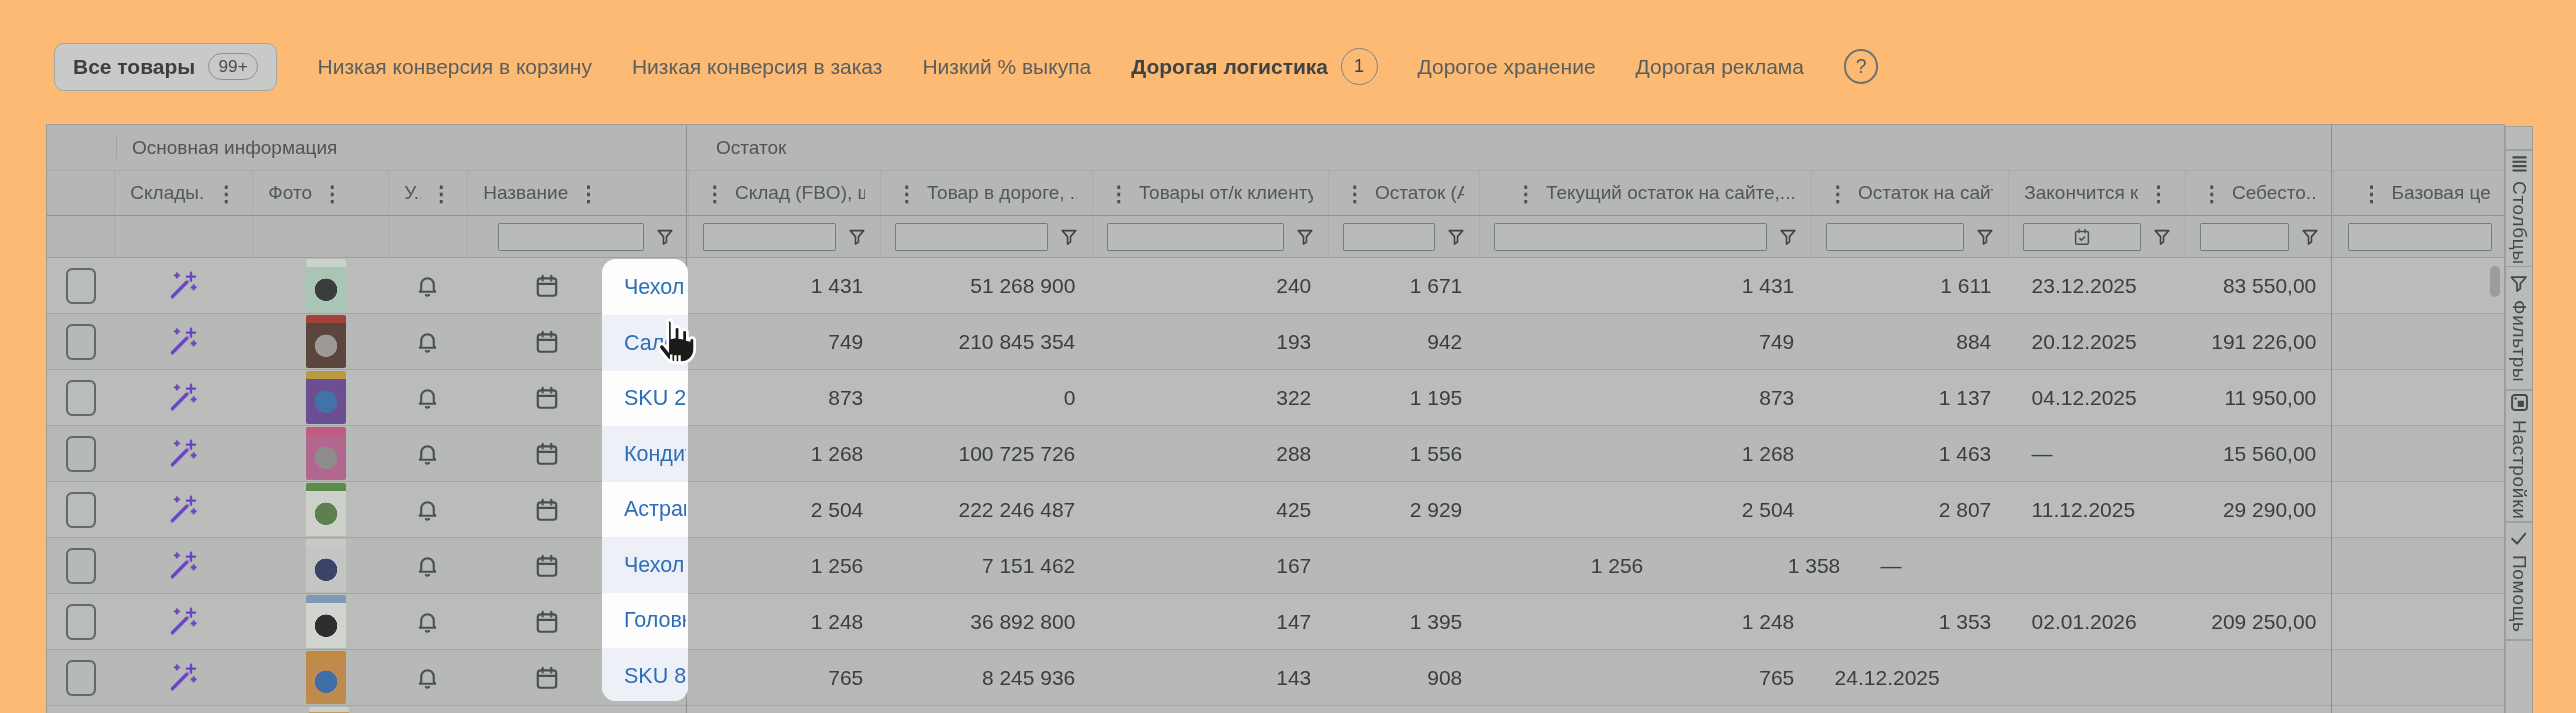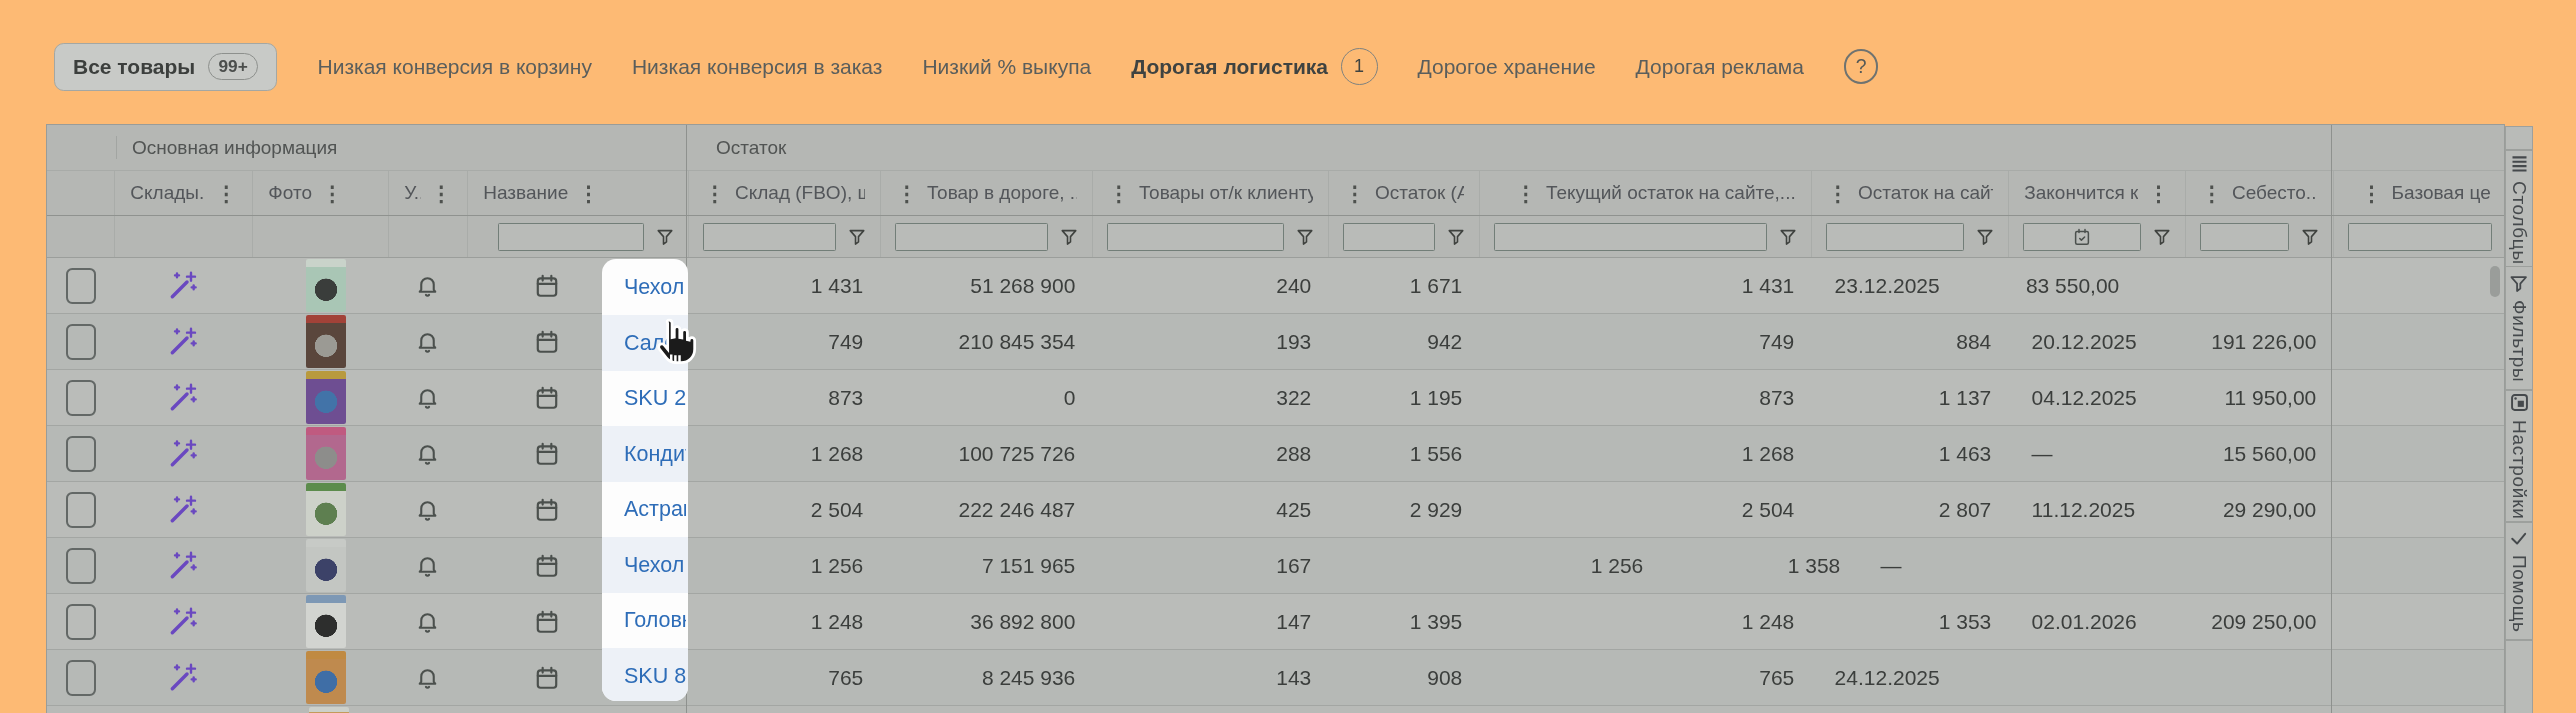--- a/index.html
+++ b/index.html
@@ -5,21 +5,21 @@
   html,body{margin:0;padding:0;background:#b4b6b3;}
   .page{position:relative;width:2576px;height:713px;overflow:hidden;
         font-family:"Liberation Sans",sans-serif;background:#fdba74;color:#3d403e;}
 
   
   .tabbar{position:absolute;left:54px;top:42px;height:49px;display:flex;align-items:center;gap:40px;}
   .tab{font-size:21px;color:#5a5e5c;white-space:nowrap;display:flex;align-items:center;gap:12.5px;cursor:pointer;}
   .tab.active{background:#c8cac7;border:1.4px solid #a4a7a3;border-radius:9.7px;height:46px;
               padding:0 18px;color:#3c3f3d;font-weight:bold;}
   .tab.emph{color:#3f4341;font-weight:bold;}
-  .badge-pill{border:1.4px solid #8d908d;border-radius:693px;padding:2.1px 9.7px;font-size:17.3px;font-weight:bold;color:#4b4e4c;}
+  .badge-pill{border:1.4px solid #8d908d;border-radius:693px;padding:2.1px 9.7px;font-size:17.3px;font-weight:normal;color:#4b4e4c;}
   .badge-circle{border:1.4px solid #7f827f;border-radius:50%;width:35px;height:35px;display:flex;
                 align-items:center;justify-content:center;font-size:18px;font-weight:normal;color:#44474
 5;}
   .help-circle{border:2.1px solid #6f7370;border-radius:50%;width:30.5px;height:30.5px;display:flex;
                align-items:center;justify-content:center;font-size:19.4px;color:#565a57;}
 
   
   .tbl{position:absolute;left:46px;top:124px;width:2459px;height:590px;border:1.4px solid #999c99;
        border-bottom:none;box-sizing:border-box;background:#b5b7b4;}
   .trow{display:flex;box-sizing:border-box;position:relative;}
@@ -271,20 +271,21 @@
             <path d="M4.5 4h15v4h-15z" fill="none" stroke="#4b504d" stroke-width="2" stroke-linecap="round" stroke-linejoin="round"></path>
             <path d="M6 8h12v11a2 2 0 0 1-2 2H8a2 2 0 0 1-2-2V8z" fill="none" stroke="#4b504d" stroke-width="2" stroke-linecap="round" stroke-linejoin="round"></path>
             <path d="M10.5 12.5h3" fill="none" stroke="#4b504d" stroke-width="2" stroke-linecap="round" stroke-linejoin="round"></path>
           </svg>
         </div>
         <div class="tcell num" style="width: 192px; flex: 0 0 192px;">1 431</div>
         <div class="tcell num" style="width: 212px; flex: 0 0 212px;">51 268 900</div>
         <div class="tcell num" style="width: 236px; flex: 0 0 236px;">240</div>
         <div class="tcell num" style="width: 151px; flex: 0 0 151px;">1 671</div>
         <div class="tcell num" style="width: 332px; flex: 0 0 332px;">1 431</div>
+        <div class="tcell num" style="width: 197px; flex: 0 0 197px;">1 611</div>
         <div class="tcell datec" style="width: 177px; flex: 0 0 177px;">23.12.2025</div>
         <div class="tcell num" style="width: 148px; flex: 0 0 148px;">83 550,00</div>
         <div class="tcell " style="width: 173px; flex: 0 0 173px;"></div>
       </div>
       <div class="trow drow even">
         <div class="tcell " style="width: 67px; flex: 0 0 67px;">
           <div class="cb" style="border: 2.1px solid rgb(99, 104, 102); border-radius: 6.2px;"></div>
         </div>
         <div class="tcell " style="width: 138px; flex: 0 0 138px; justify-content: center;">
           <svg width="32" height="32" viewBox="0 0 24 24" class="icon">
@@ -466,21 +467,21 @@
             <rect x="3.5" y="5" width="17" height="16" rx="2.5" fill="none" stroke="#4b504d" stroke-width="2" stroke-linecap="round" stroke-linejoin="round"></rect>
             <path d="M8 2.5V7M16 2.5V7M3.5 10h17" fill="none" stroke="#4b504d" stroke-width="2" stroke-linecap="round" stroke-linejoin="round"></path>
           </svg>
           <svg width="25" height="25" viewBox="0 0 24 24" class="icon">
             <path d="M4.5 4h15v4h-15z" fill="none" stroke="#4b504d" stroke-width="2" stroke-linecap="round" stroke-linejoin="round"></path>
             <path d="M6 8h12v11a2 2 0 0 1-2 2H8a2 2 0 0 1-2-2V8z" fill="none" stroke="#4b504d" stroke-width="2" stroke-linecap="round" stroke-linejoin="round"></path>
             <path d="M10.5 12.5h3" fill="none" stroke="#4b504d" stroke-width="2" stroke-linecap="round" stroke-linejoin="round"></path>
           </svg>
         </div>
         <div class="tcell num" style="width: 192px; flex: 0 0 192px;">1 256</div>
-        <div class="tcell num" style="width: 212px; flex: 0 0 212px;">7 151 965</div>
+        <div class="tcell num" style="width: 212px; flex: 0 0 212px;">7 151 462</div>
         <div class="tcell num" style="width: 236px; flex: 0 0 236px;">167</div>
         <div class="tcell num" style="width: 332px; flex: 0 0 332px;">1 256</div>
         <div class="tcell num" style="width: 197px; flex: 0 0 197px;">1 358</div>
         <div class="tcell datec" style="width: 177px; flex: 0 0 177px;">—</div>
         <div class="tcell " style="width: 173px; flex: 0 0 173px;"></div>
       </div>
       <div class="trow drow odd">
         <div class="tcell " style="width: 67px; flex: 0 0 67px;">
           <div class="cb" style="border: 2.1px solid rgb(99, 104, 102); border-radius: 6.2px;"></div>
         </div>

